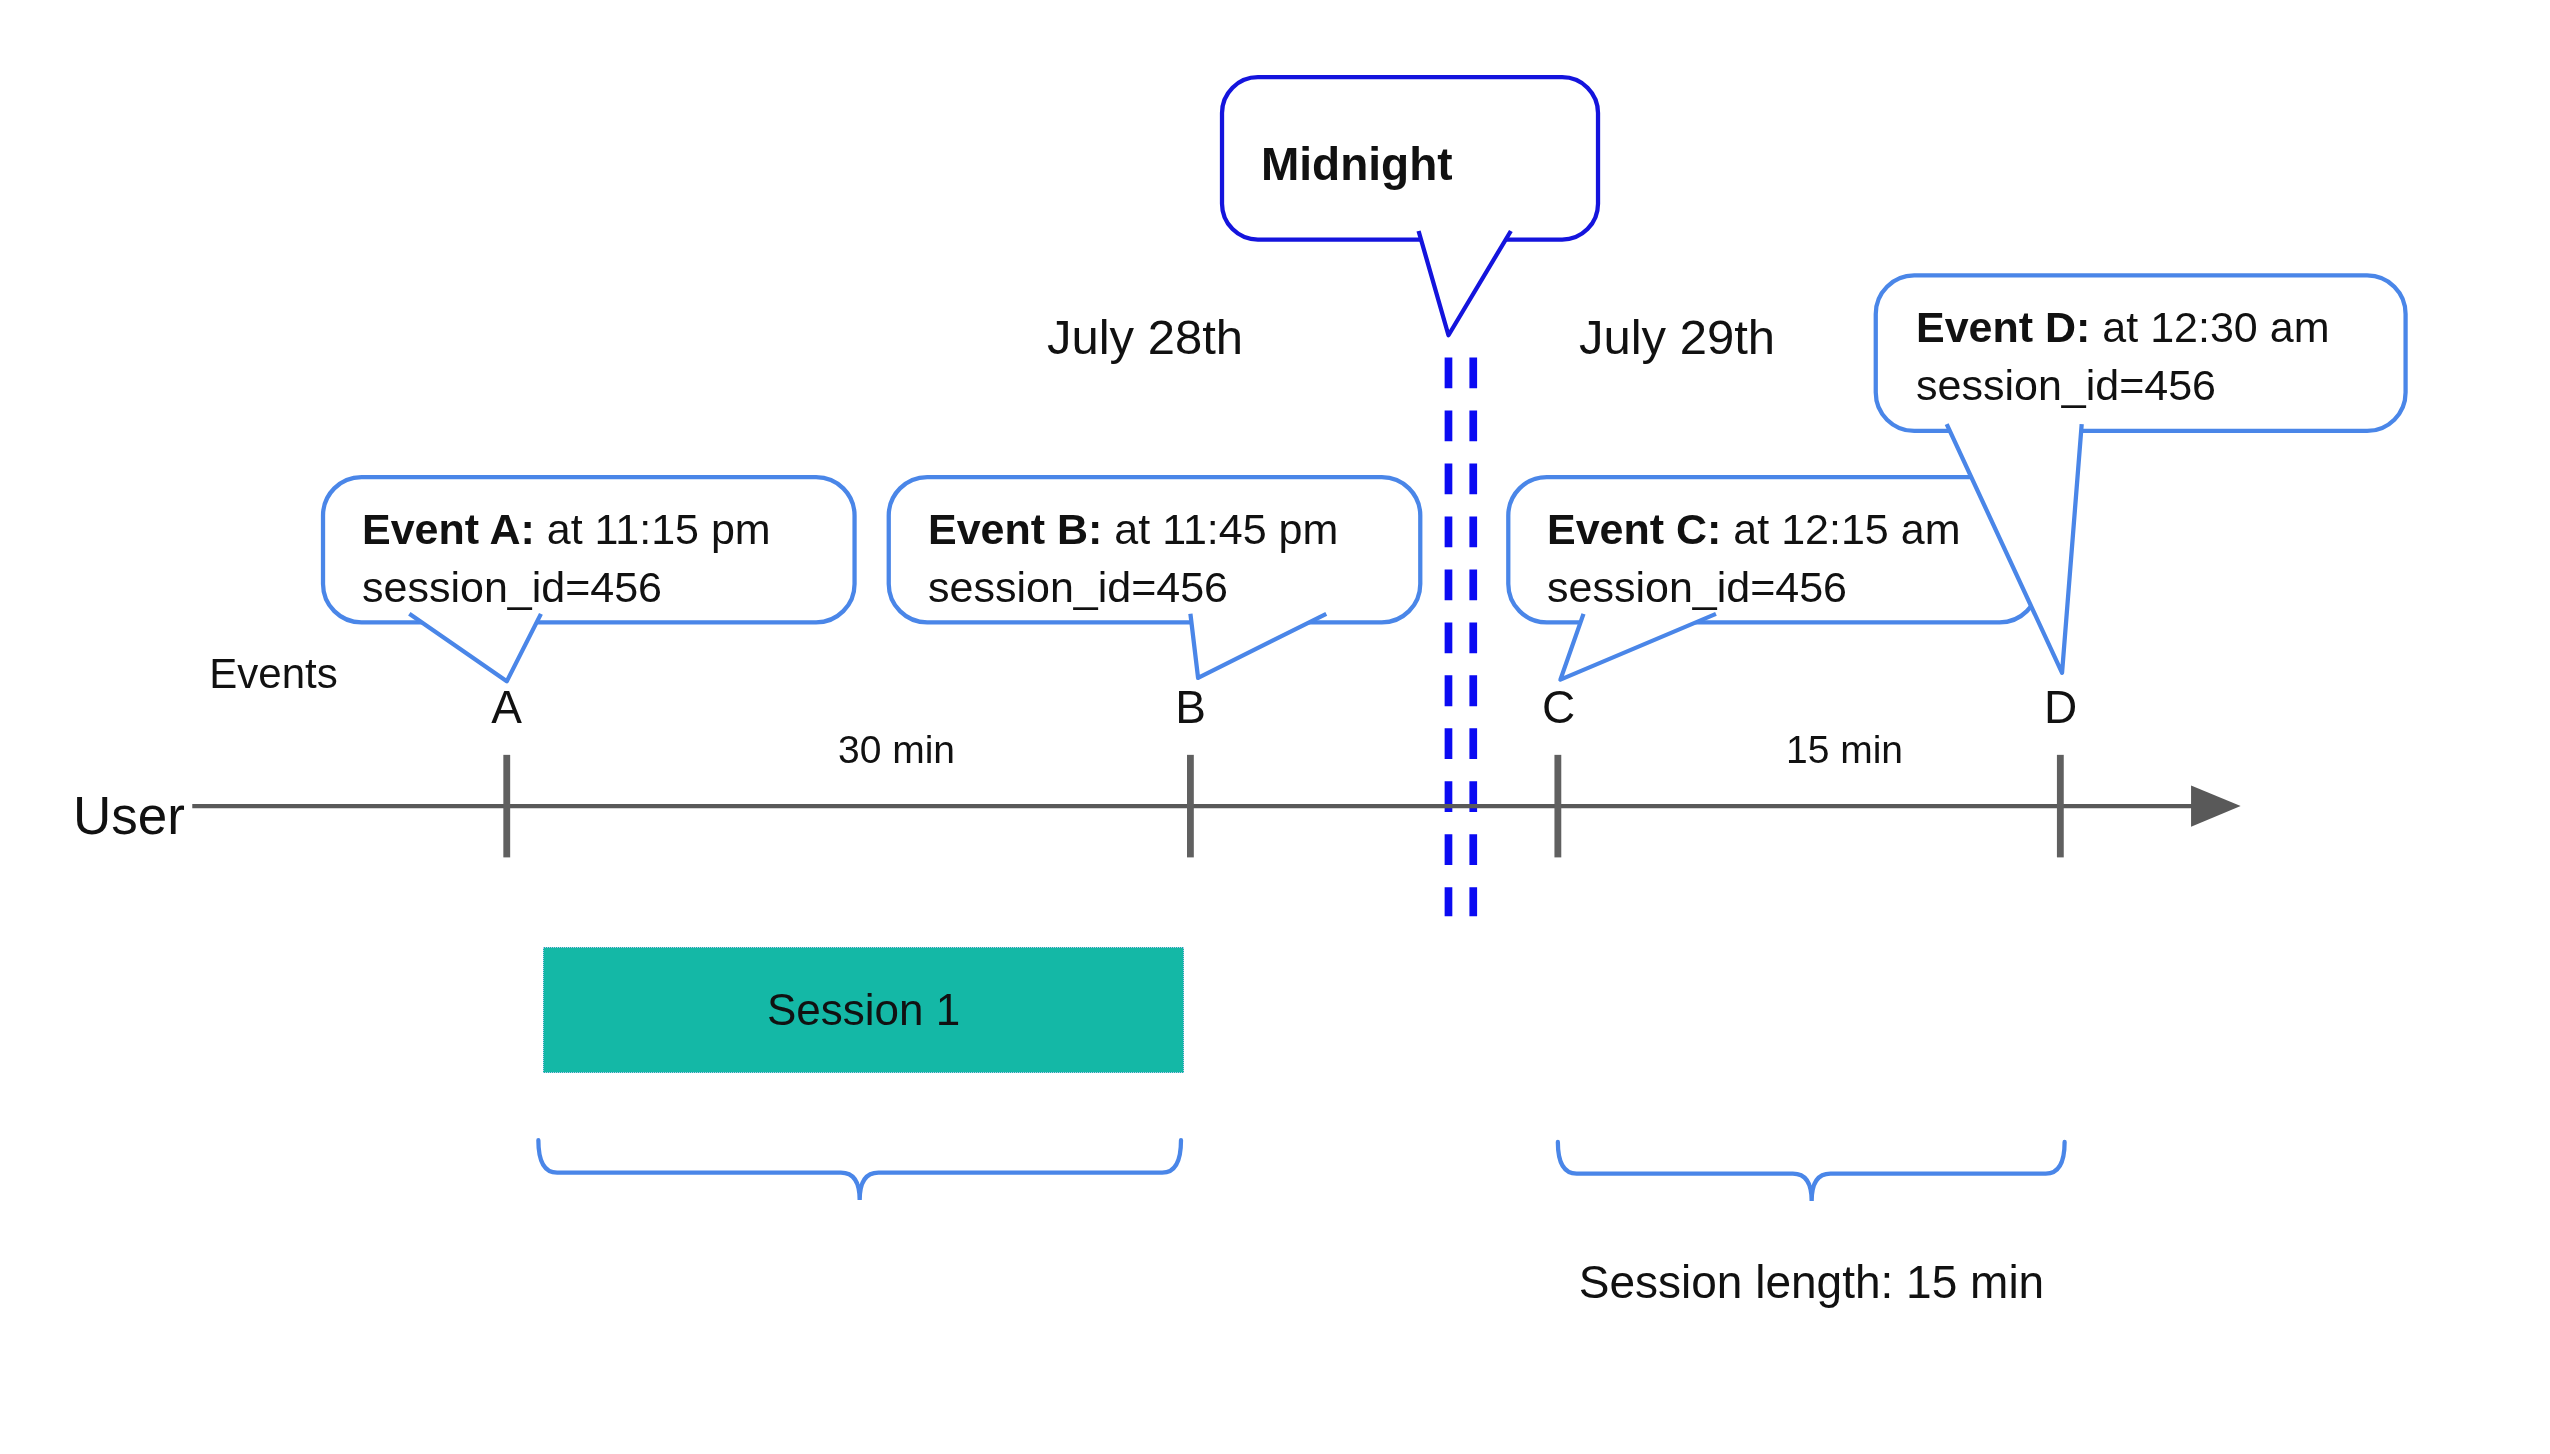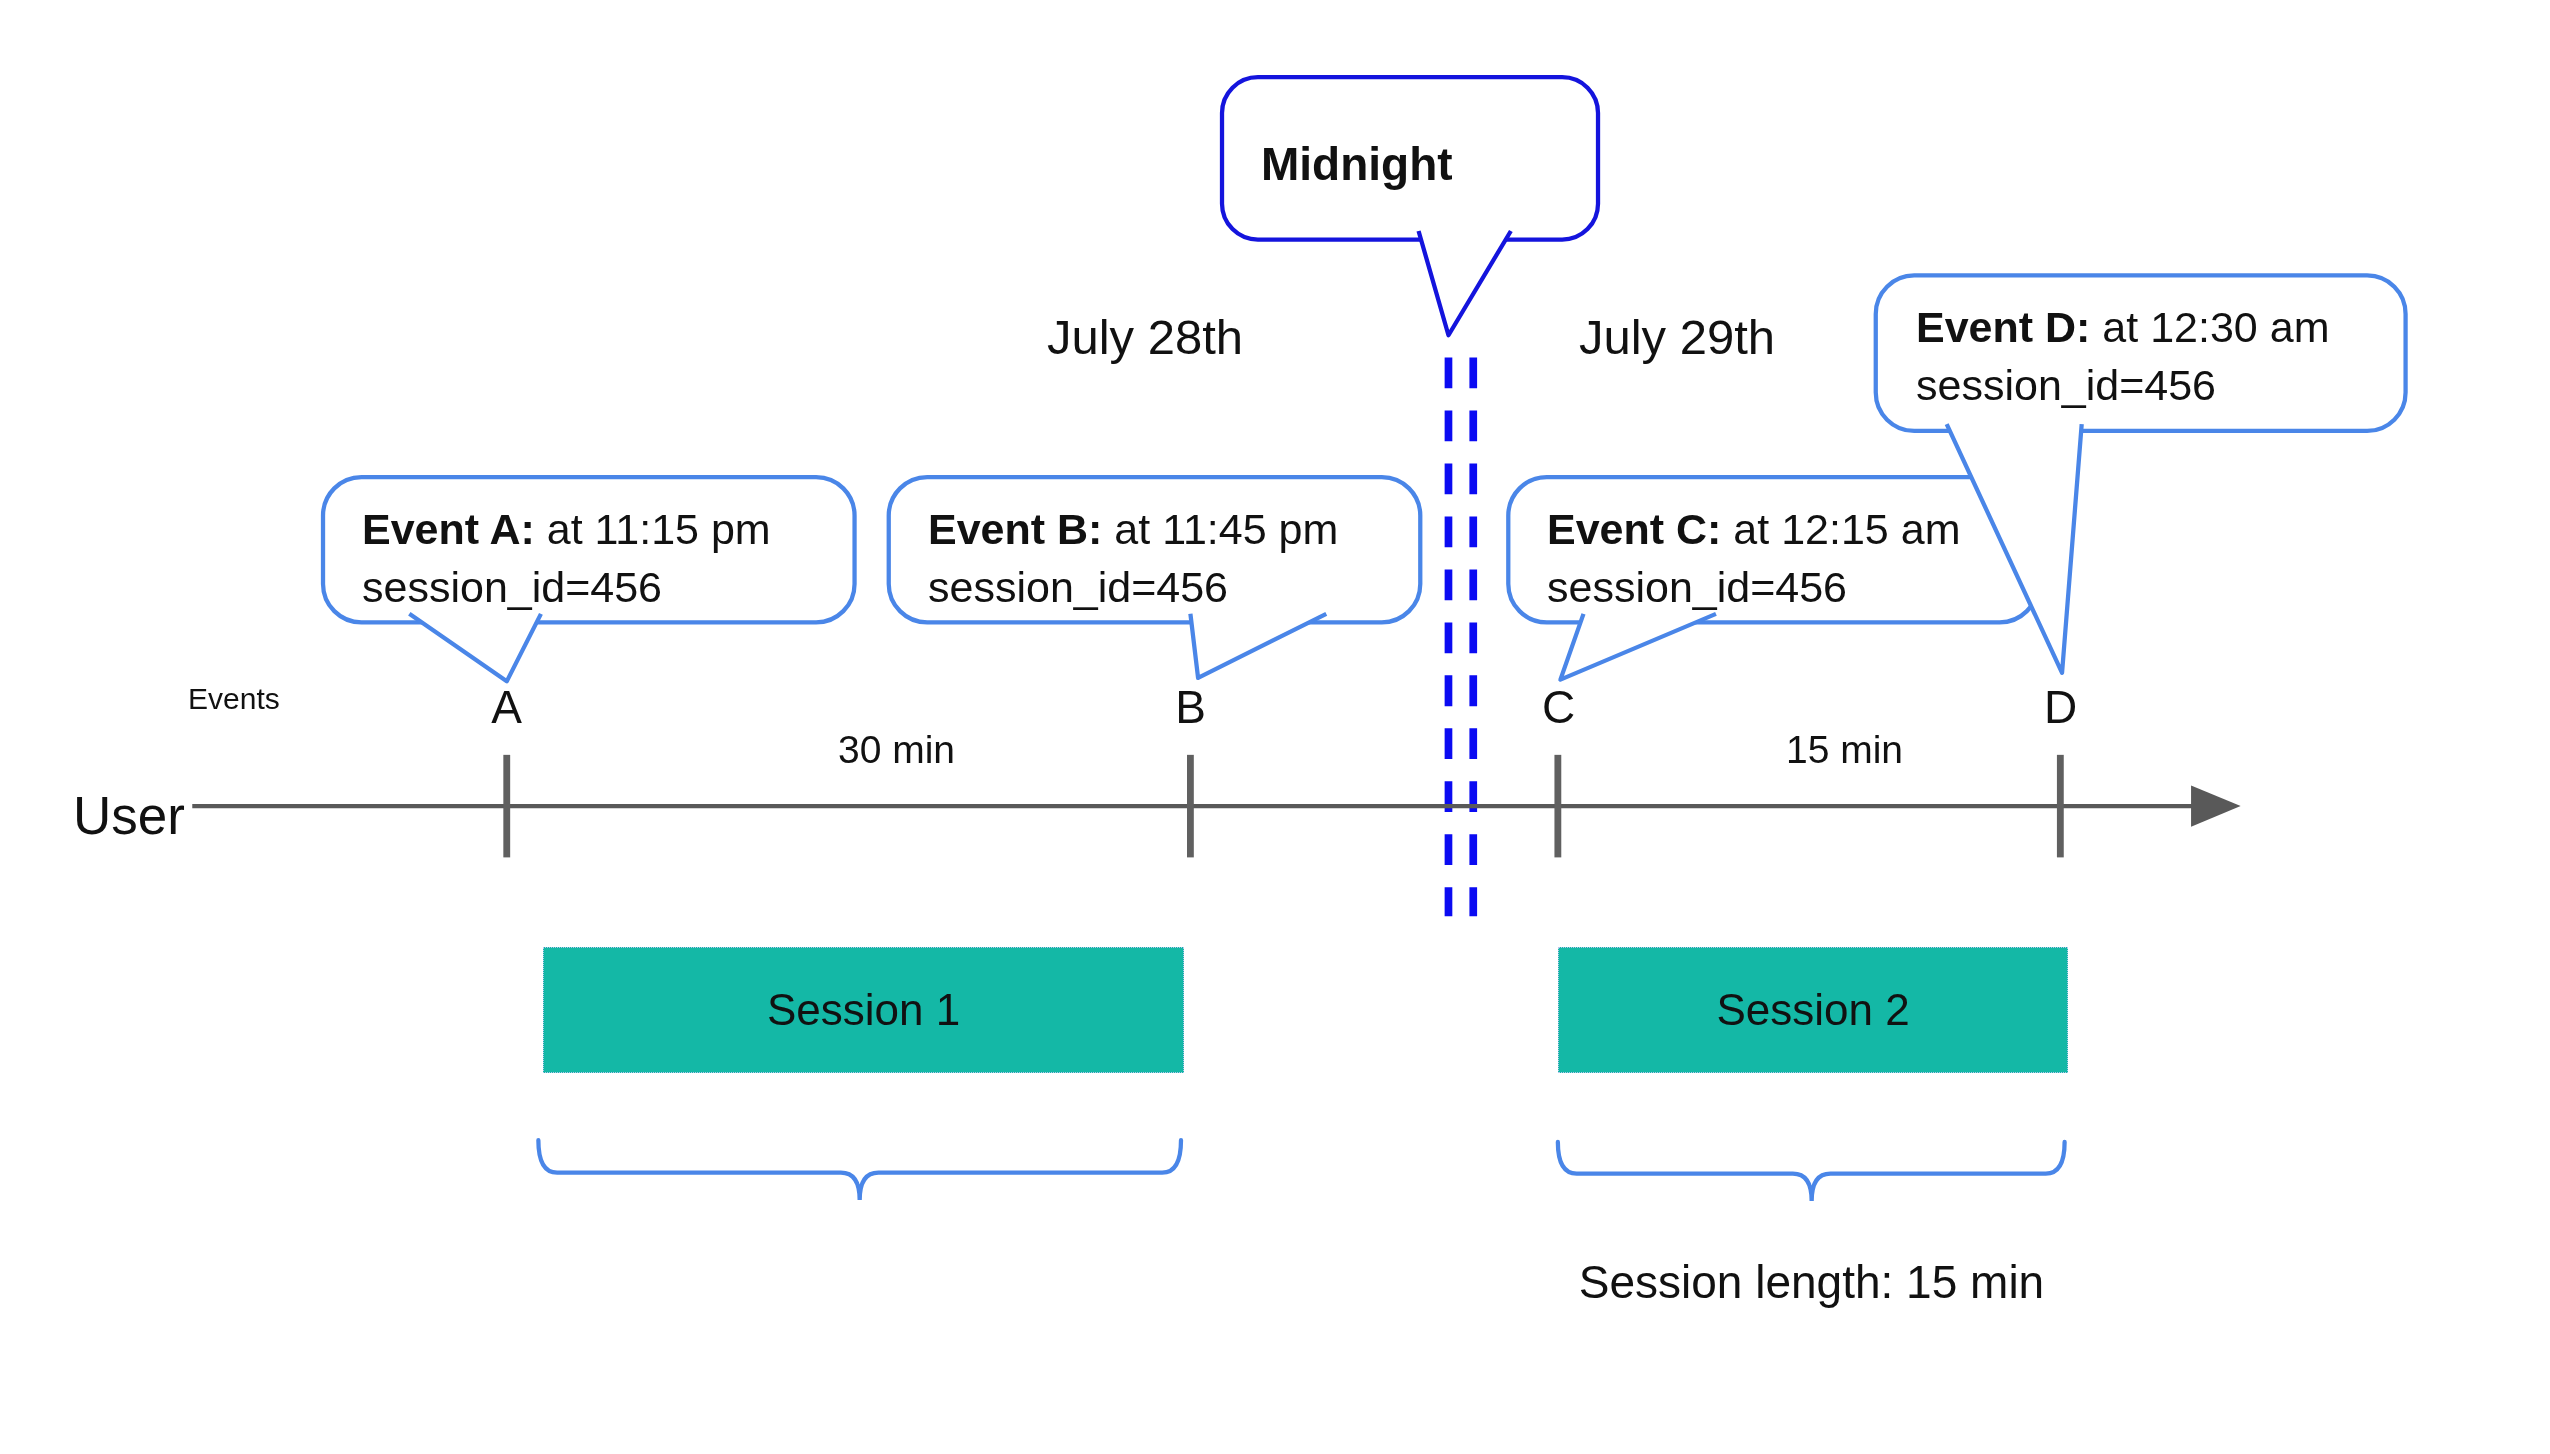--- a/index.html
+++ b/index.html
@@ -6,21 +6,21 @@
   #stage{position:relative;width:2550px;height:1455px;background:#ffffff;overflow:hidden;
          font-family:"Liberation Sans", sans-serif;color:#111;}
   #shapes{position:absolute;left:0;top:0;}
   .txt{position:absolute;white-space:nowrap;}
   
   .date-label{font-size:49px;top:309px;width:256px;text-align:center;}
   #july28{left:1017px;} #july29{left:1549px;}
   
   #midnight-text{left:1261px;top:137px;font-size:46px;font-weight:bold;}
   
-  #events-label{left:188px;top:682px;width:171px;font-size:30px;}
+  #events-label{left:188px;top:650px;width:171px;font-size:42px;text-align:center;}
   #user-label{left:73px;top:785px;font-size:53px;}
   
   .marker{top:680px;width:77px;font-size:46px;text-align:center;}
   #marker-a{left:468px;} #marker-b{left:1152px;} #marker-c{left:1520px;} #marker-d{left:2022px;}
   
   .interval{top:728px;width:188px;font-size:39px;text-align:right;}
   #interval-ab{left:767px;} #interval-cd{left:1715px;}
   
   .callout-text{position:absolute;font-size:43px;line-height:56px;}
   .callout-text .l2{margin-top:1.7px;}
@@ -108,20 +108,17 @@
   </div>
 
   <div class="callout-text" id="callout-d-text">
     <div class="l1"><b>Event D:</b><span> at 12:30 am</span></div>
     <div class="l2">session_id=456</div>
   </div>
 
   <div class="session-box" id="session1-box">
     <span>Session 1</span>
   </div>
-  <div class="session-box" id="session2-box">
-    <span>Session 2</span>
-  </div>
 
   <div class="txt length-label" id="length2">Session length: 15 min</div>
 
 </div>
 
 
 </body></html>

